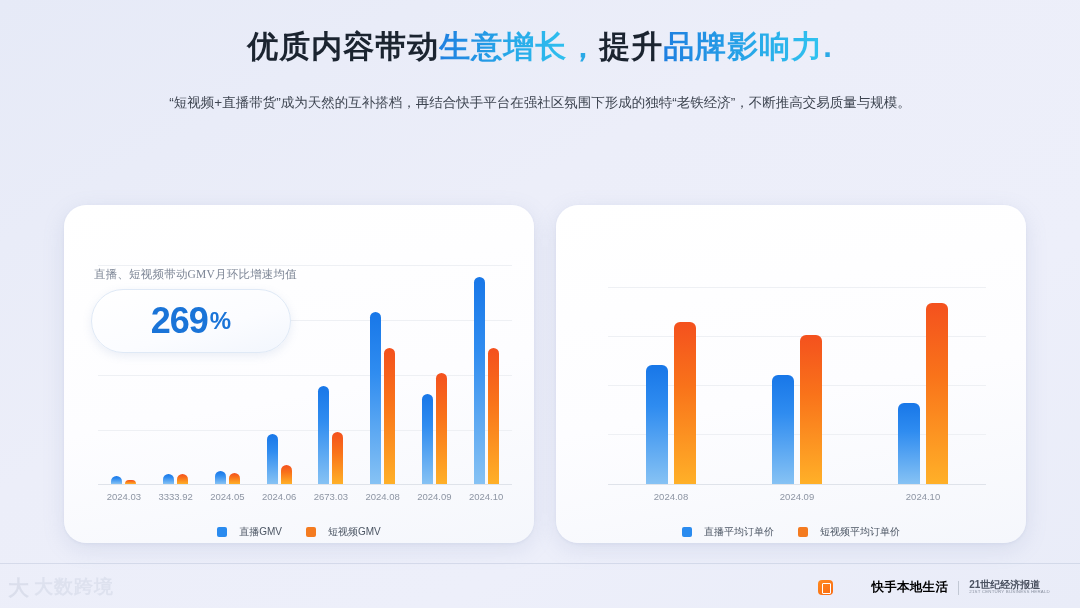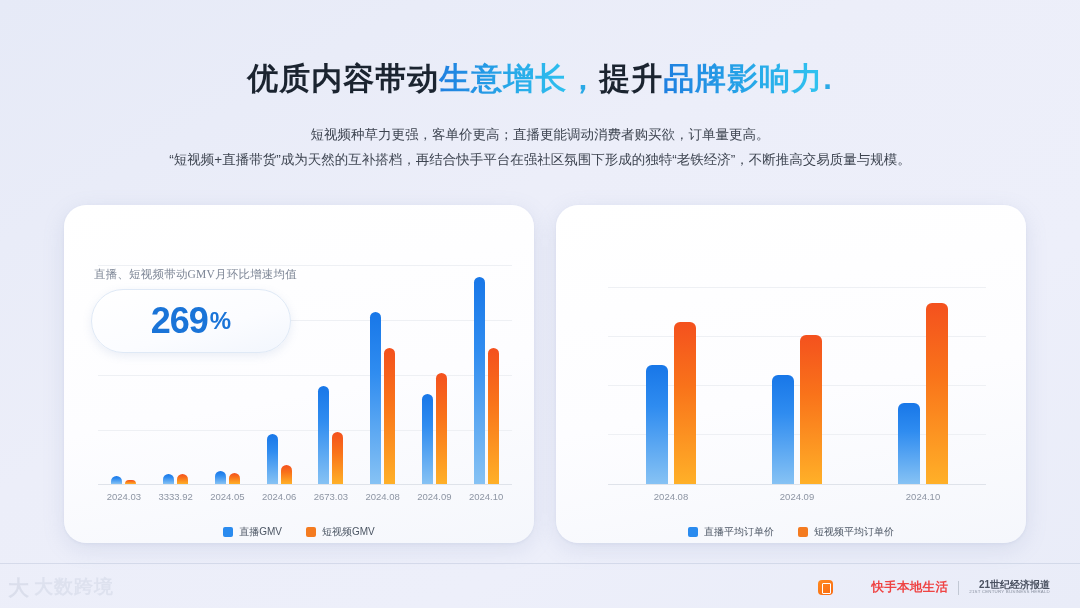--- a/index.html
+++ b/index.html
@@ -4,21 +4,21 @@
 <style>
   * { margin:0; padding:0; box-sizing:border-box; }
   html,body { width:1080px; height:608px; overflow:hidden; }
   body {
     font-family: "Liberation Sans", "DejaVu Sans", sans-serif;
     background: linear-gradient(150deg,#e6eaf7 0%,#eceef9 40%,#edeffa 70%,#e9ecf8 100%);
     position:relative;
   }
 
   
-  .title-wrap { text-align:center; padding-top:58px; }
+  .title-wrap { text-align:center; padding-top:26px; }
   .slide-title {
     font-size:31px; font-weight:bold; letter-spacing:1px;
     color:#1b2430; white-space:nowrap;
   }
   .t-grad1 {
     background:linear-gradient(90deg,#1f7fe0 0%,#27a8e8 55%,#2fc0ef 100%);
     -webkit-background-clip:text; background-clip:text; color:transparent;
   }
   .t-comma { color:#2aa9e6; }
   .t-grad2 {
@@ -73,21 +73,21 @@
   .xlabels {
     position:absolute; left:34px; right:22px; top:234px;
     display:flex; justify-content:space-around;
   }
   .xlabel { font-size:9.5px; color:#8d95a3; text-align:center; }
 
   .legend {
     position:absolute; left:0; right:0; top:268px;
     display:flex; justify-content:center; gap:24px; align-items:center;
   }
-  .leg-item { display:flex; align-items:center; gap:6px; }
+  .leg-item { display:flex; align-items:center; gap:12px; }
   .leg-sw { width:10px; height:10px; border-radius:2px; }
   .leg-sw.blue { background:#2a8bef; }
   .leg-sw.orange { background:#f47b20; }
   .leg-txt { font-size:10px; color:#4b5musée; color:#4b5563; }
 
   
   .kpi-caption {
     position:absolute; left:30px; top:62px;
     font-size:11.5px; color:#7c8595; letter-spacing:.2px; z-index:4;font-family:Liberation Serif, serif;
   }
@@ -117,43 +117,42 @@
   .ks-logo { display:flex; align-items:center; gap:5px; }
   .ks-mark {
     width:15px; height:15px; border-radius:4px;
     background:linear-gradient(145deg,#ff8a1f,#f96a12);
     position:relative;
   }
   .ks-mark::after {
     content:""; position:absolute; left:4px; top:3px;
     width:7px; height:9px; border:1.5px solid #fff; border-radius:1px;
   }
-  .ks-txt { font-size:12.5px; font-weight:bold; color:#ef4444; letter-spacing:.3px;margin-left:33px; }
+  .ks-txt { font-size:12.5px; font-weight:bold; color:#000000; letter-spacing:.3px;margin-left:33px; }
   .f-div { width:1px; height:14px; background:#c2c8d4; }
-  .f-21 { font-size:10px; font-weight:bold; color:#4a5160; line-height:1.05;text-align:right; }
+  .f-21 { font-size:10px; font-weight:bold; color:#4a5160; line-height:1.05; }
   .f-21 small { display:block; font-size:4.4px; font-weight:normal; color:#8a91a0; letter-spacing:.2px; }
 
   .watermark {
     position:absolute; left:8px; bottom:8px;
     display:flex; align-items:center; gap:5px; opacity:.34;
   }
   .wm-mark { font-size:21px; color:#b9c0d2; font-weight:bold; line-height:1; }
   .wm-txt { font-size:19px; color:#c3cadb; font-weight:bold; letter-spacing:1px; }
 </style>
 </head>
 <body>
 
 <div class="title-wrap">
   <div class="slide-title">
     <span>优质内容带动</span><span class="t-grad1">生意增长</span><span class="t-comma">，</span><span>提升</span><span class="t-grad2">品牌影响力</span><span class="t-comma">.</span>
   </div>
 </div>
 
 <div class="subtext">
-  <p>短视频种草力更强，客单价更高；直播更能调动消费者购买欲，订单量更高。</p>
   <p>“短视频+直播带货”成为天然的互补搭档，再结合快手平台在强社区氛围下形成的独特“老铁经济”，不断推高交易质量与规模。</p>
 </div>
 
 <div class="cards">
 
   <div class="card">
 
     <div class="kpi-caption">直播、短视频带动GMV月环比增速均值</div>
     <div class="kpi-pill">
       <span class="kpi-num">269</span>

